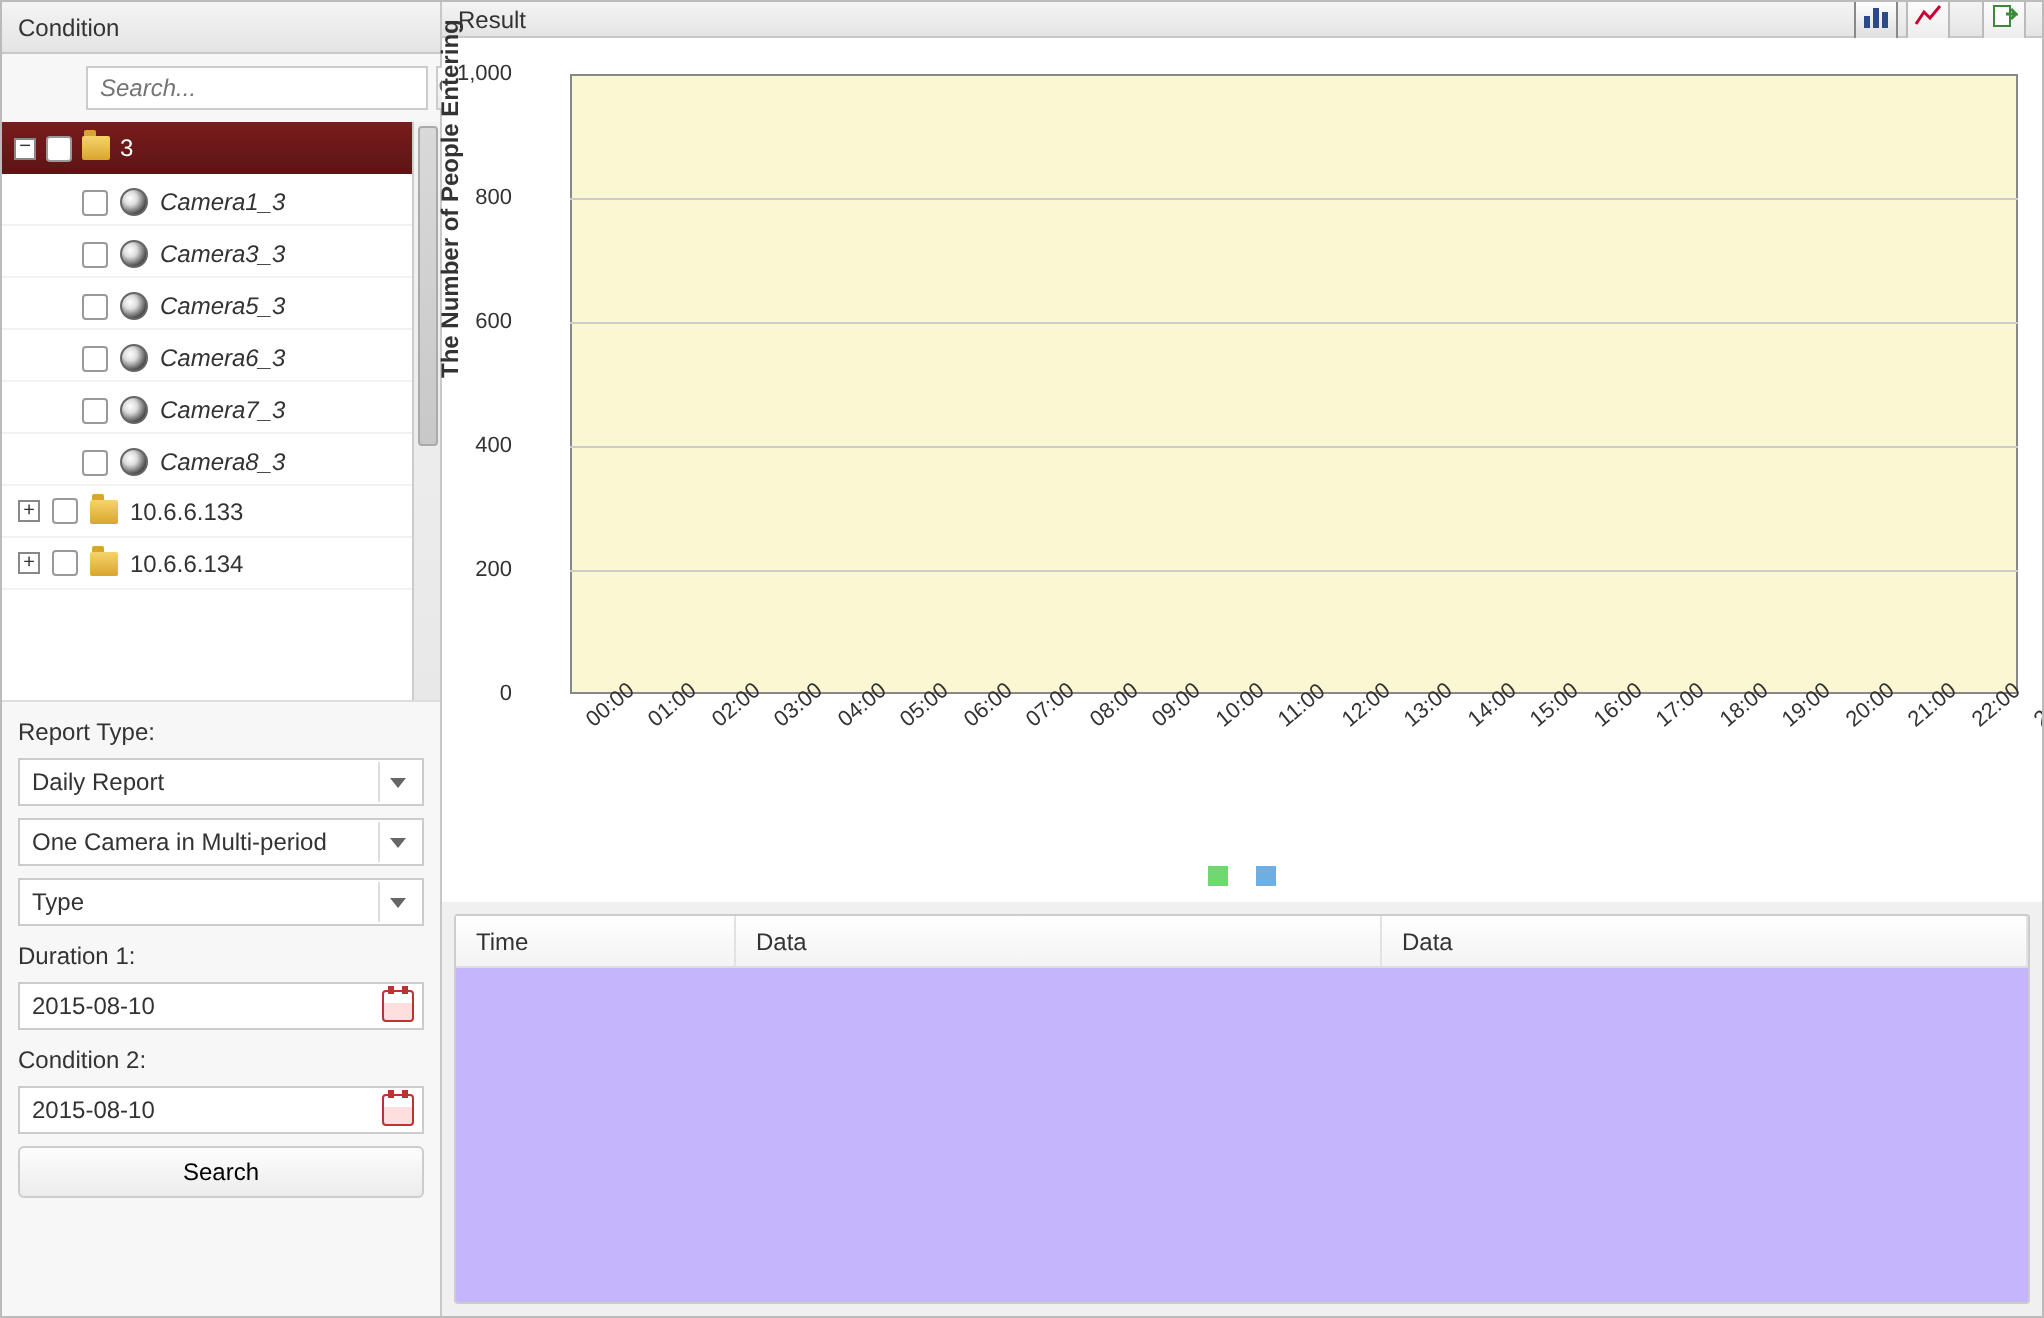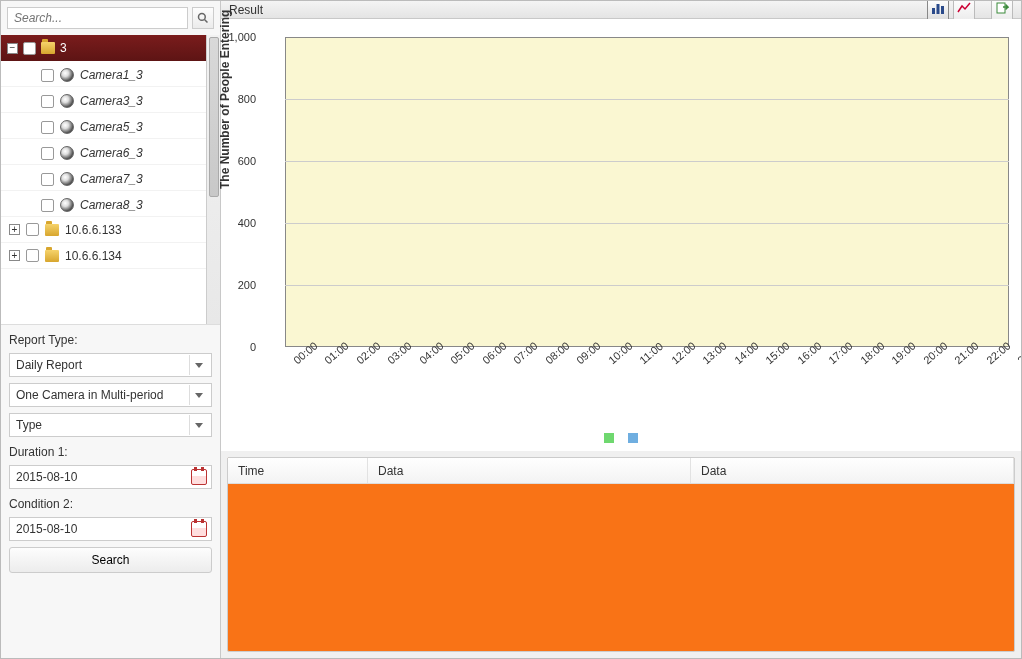--- a/index.html
+++ b/index.html
@@ -27,20 +27,21 @@
   padding: 5px 8px;
   font-size: 12px;
   height: 26px;
   display: flex;
   align-items: center;
 }
 .search-row {
   display: flex;
   padding: 6px;
   gap: 4px;
+  margin-left: 36px;
 }
 .search-input {
   flex: 1;
   height: 22px;
   border: 1px solid #ccc;
   padding: 0 6px;
   font-size: 12px;
   font-style: italic;
   color: #999;
   background: #fff;
@@ -181,35 +182,36 @@
   font-size:11px; color:#333; white-space:nowrap;
 }
 .x-axis-label {
   position:absolute; left:0; right:0; top:372px;
   text-align:center; font-weight:bold; font-size:12px;
 }
 .legend {
   display:flex; gap:14px; justify-content:center; padding:4px 0 8px;
 }
 .leg-sw { width:10px;height:10px; }
-.table-area { margin:6px; border:1px solid #ccc; background:#f97316; flex:1; border-radius:2px;}
+.table-area { margin:6px; border:1px solid #ccc; background:#c4b5fd; flex:1; border-radius:2px;}
 .table-header {
   display:flex; height:26px; align-items:center;
   background:linear-gradient(#fff,#f3f3f3);
   border-bottom:1px solid #ddd;
 }
 .th { padding:0 10px; font-size:12px; border-right:1px solid #e2e2e2; height:100%; display:flex; align-items:center; flex:1;}
 .th:first-child{flex:0 0 140px;}
 .mag-ico svg{display:block;}
 </style>
 </head>
 <body>
 
 <div class="container">
   <div class="sidebar">
+    <div class="panel-header">Condition</div>
 
     <div class="search-row">
       <input class="search-input" type="text" placeholder="Search..." style="">
       <div class="search-btn">
         <span class="mag-ico">
           <svg width="12" height="12" viewBox="0 0 16 16">
               <circle cx="6.5" cy="6.5" r="4.5" fill="none" stroke="#666" stroke-width="2"></circle>
               <line x1="10" y1="10" x2="14" y2="14" stroke="#666" stroke-width="2"></line>
             </svg>
         </span>

